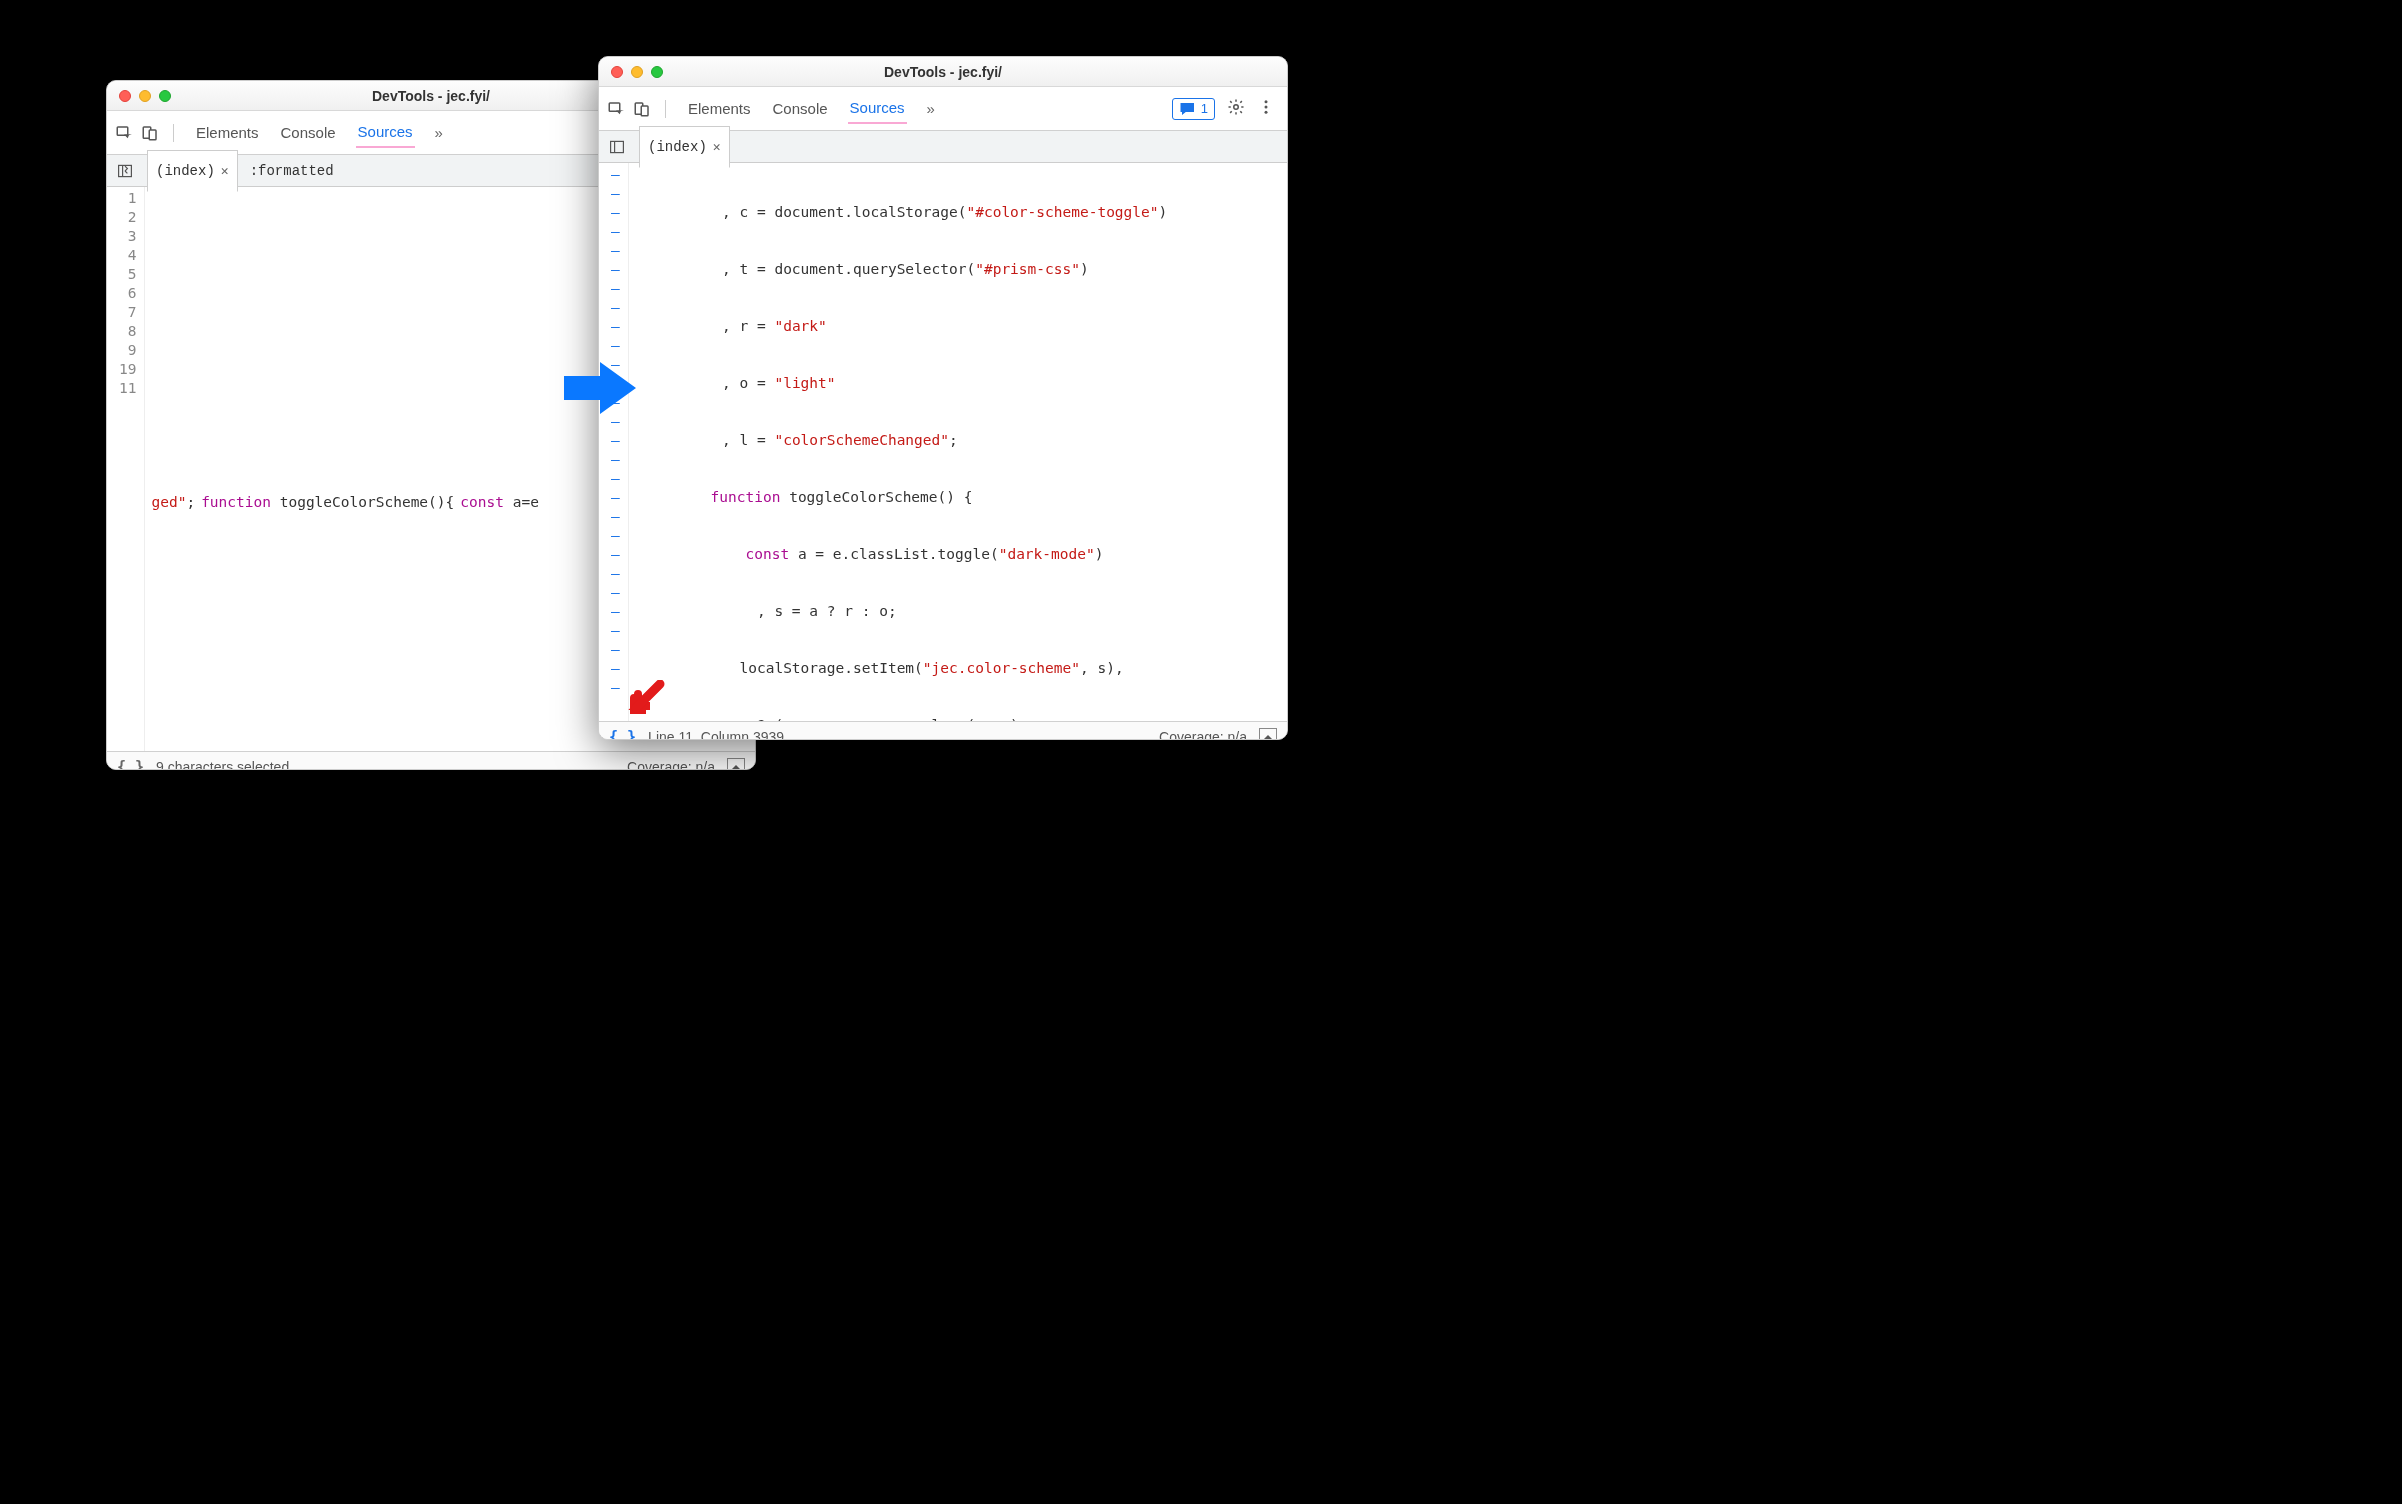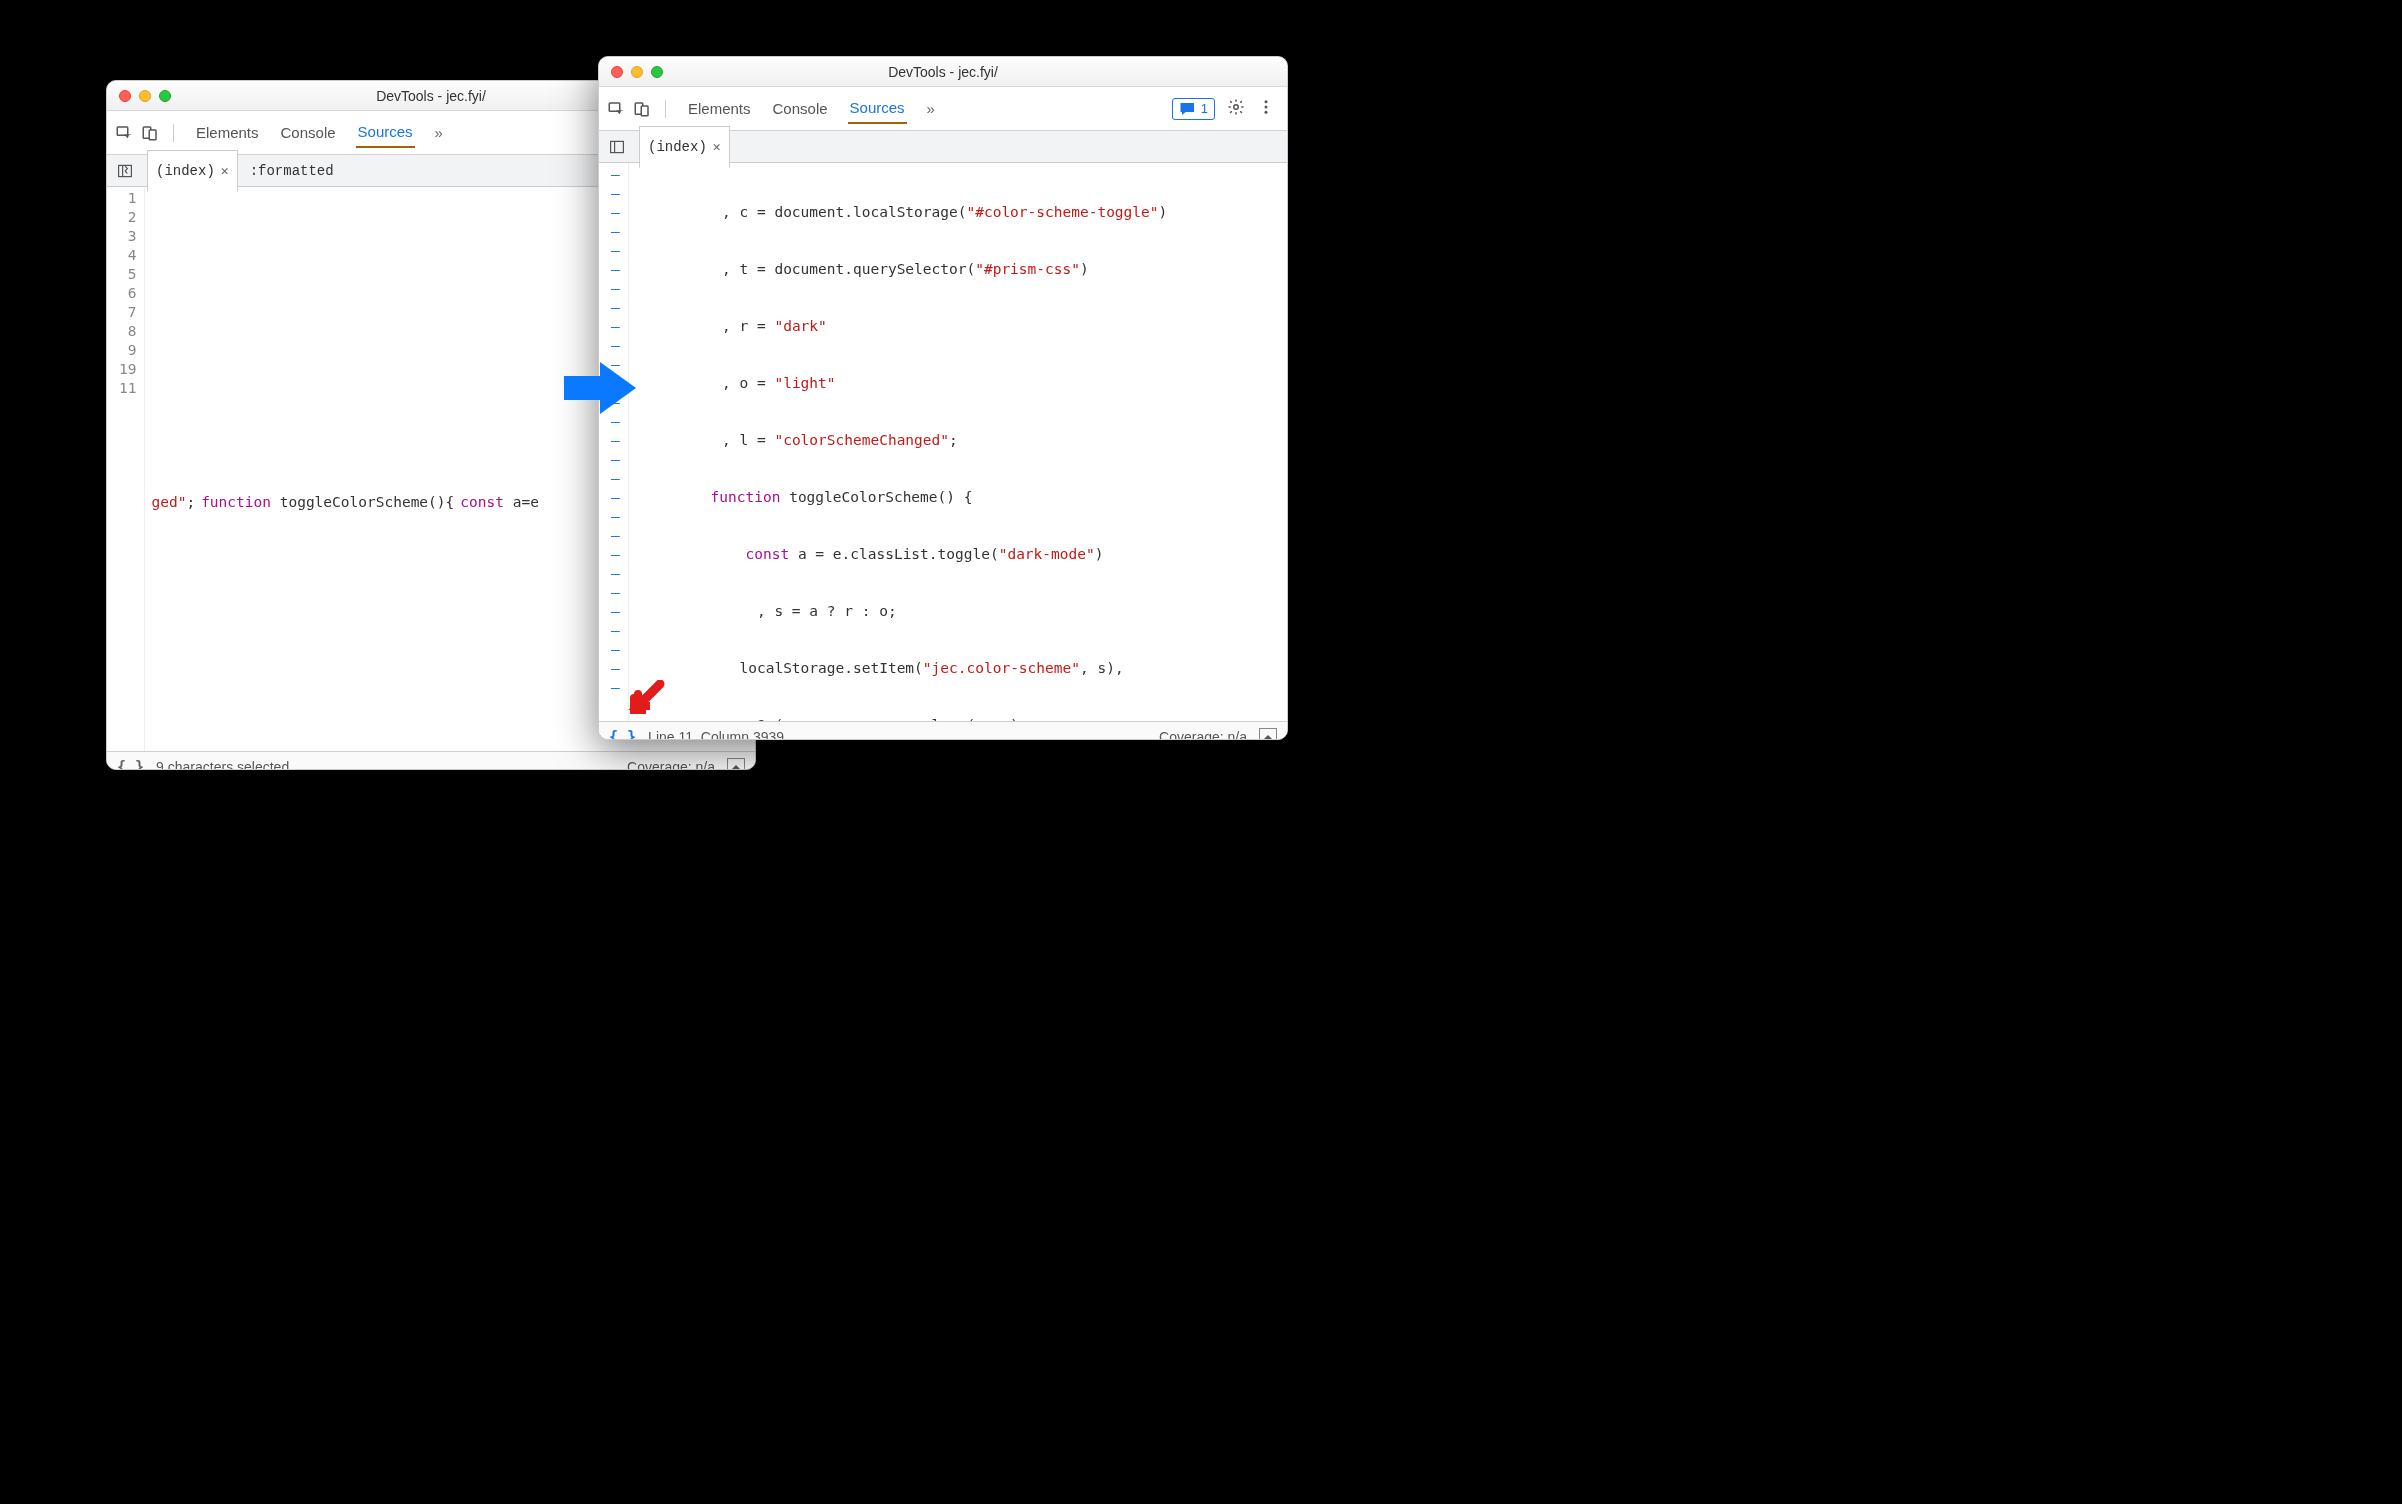--- a/index.html
+++ b/index.html
@@ -30,37 +30,37 @@
     background: linear-gradient(#fdfdfd,#f0f0f0);
     border-bottom: 1px solid #d8d8d8;
   }
   .traffic { display: flex; gap: 8px; margin-left: 12px; }
   .tl { width: 12px; height: 12px; border-radius: 50%; }
   .tl.r { background:#ff5f57; border:1px solid #e3423b; }
   .tl.y { background:#febc2e; border:1px solid #dfa022; }
   .tl.g { background:#28c840; border:1px solid #1fa52f; }
   .titlebar .title {
     position: absolute; left:0; right:0; text-align:center;
-    font-size: 14px; font-weight: 400; color:#333;
+    font-size: 14px; font-weight: 700; color:#333;
     pointer-events:none;
   }
 
   .toolbar {
     height: 44px;
     display:flex; align-items:center;
     border-bottom:1px solid #d0d0d0;
     background:#fff; padding: 0 6px; gap:4px;
   }
   .toolbar .icon-box { width:22px; height:22px; display:flex;align-items:center;justify-content:center; color:#555;}
   .toolbar .icon-box svg { width:18px; height:18px; }
   .sep { width:1px; height:18px; background:#ccc; margin:0 8px; }
 
   .tabs { display:flex; align-items:center; gap:18px; margin-left:8px;}
   .tab { font-size:15px; color:#555; padding:6px 2px; }
-  .tab.active { color:#1a73e8; border-bottom:2px solid #a16207; font-weight:500;}
+  .tab.active { color:#1a73e8; border-bottom:2px solid #f9a8d4; font-weight:500;}
   .tabs .more { color:#666; }
 
   .tabstrip {
     height: 32px; background:#f1f3f4; display:flex; align-items:center;
     border-bottom:1px solid #cdcdcd; padding-left:6px; gap:4px;
   }
   .tabstrip .file-tab {
     display:flex; align-items:center; gap:6px;
     padding:12px 8px;
     font-size:14px; color:#333;font-family:Liberation Mono, monospace;

